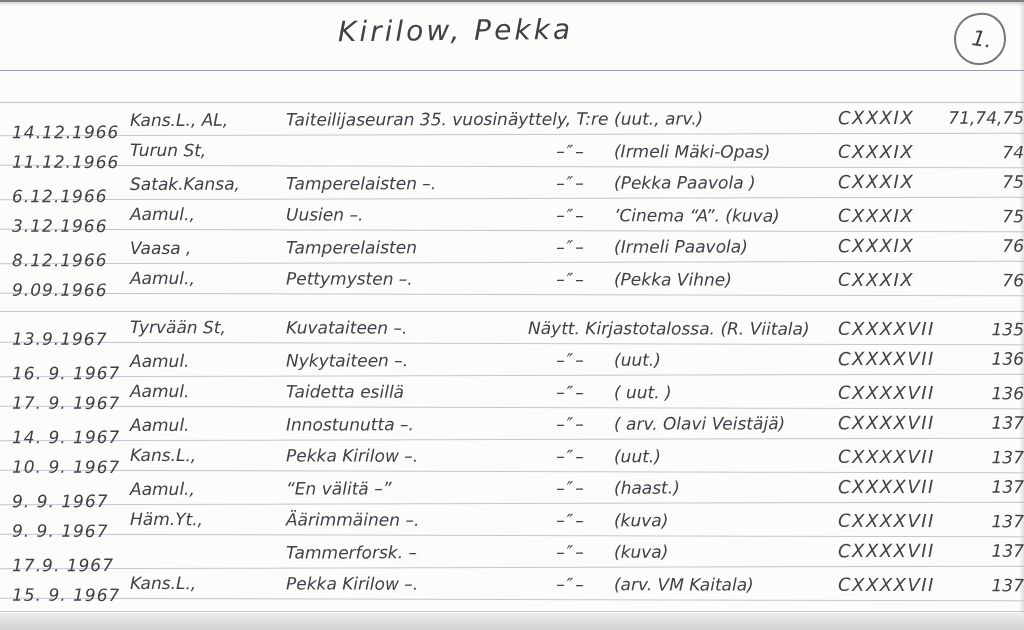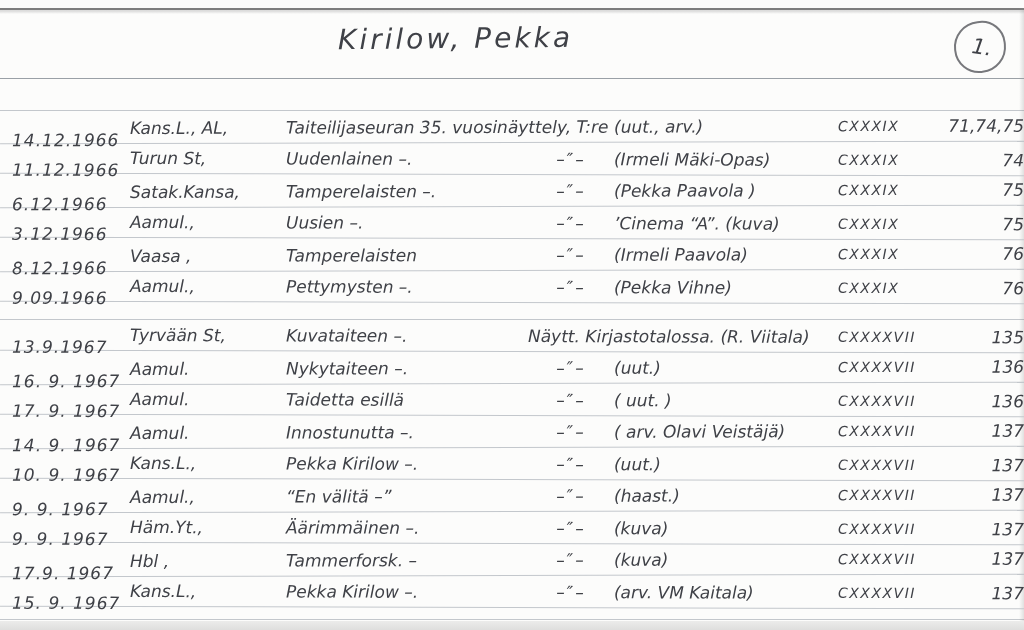--- a/index.html
+++ b/index.html
@@ -10,41 +10,41 @@
   *{box-sizing:border-box;margin:0;padding:0;}
   html,body{width:1024px;height:630px;overflow:hidden;background:var(--paper);
     font-family:"DejaVu Sans",sans-serif;}
   .scan{position:relative;width:1024px;height:630px;background:var(--paper);}
   .edge-top{position:absolute;top:0;left:0;width:100%;height:6px;
     background:linear-gradient(#7d7d7d 0 2px,rgba(160,160,160,.35) 2px 3px,transparent);}
   .edge-right{position:absolute;top:0;right:0;width:5px;height:100%;
     background:linear-gradient(to left,rgba(140,140,140,.25),transparent);}
   .edge-bottom{position:absolute;bottom:0;left:0;width:100%;height:17px;
     background:linear-gradient(#ececeb,#d2d2d1);}
-  .header{position:relative;height:71px;border-bottom:1px solid var(--hline);margin-top:8px;}
+  .header{position:relative;height:71px;border-bottom:1px solid var(--hline);}
   .card-title{position:absolute;left:338px;top:14px;font-size:28px;font-style:italic;
     letter-spacing:3px;color:var(--ink);transform:rotate(-0.6deg);}
   .page-circle{position:absolute;left:954px;top:13px;width:52px;height:52px;
     border:2px solid #77787c;border-radius:50% 46% 50% 48%;transform:rotate(-6deg);
     display:flex;align-items:center;justify-content:center;color:var(--ink);}
   .page-circle span{font-size:21px;font-style:italic;transform:rotate(14deg);padding-left:4px;}
   .blank-row{height:var(--row-h);border-bottom:1px solid var(--rule);}
   .gap-row{height:17px;border-bottom:1px solid var(--rule);}
   .filler-row{height:12px;border-bottom:1px solid var(--rule);}
   .row{display:grid;height:var(--row-h);line-height:var(--row-h);
     grid-template-columns:118px 156px 242px 86px 224px 104px 1fr;
     border-bottom:1px solid var(--rule);color:var(--ink);
     font-style:italic;font-size:17px;padding-left:12px;}
   .c{white-space:nowrap;overflow:visible;}
   .c.date{grid-column:1;letter-spacing:1px;margin-top:12px;}
   .c.source{grid-column:2;}
   .c.title{grid-column:3;}
   .c.ditto{grid-column:4;text-align:center;letter-spacing:2px;}
   .c.note{grid-column:5;font-style:italic;}
-  .c.volume{grid-column:6;font-size:14px;letter-spacing:1.5px;}
+  .c.volume{grid-column:6;font-size:18px;letter-spacing:1.5px;}
   .c.page{grid-column:7;padding-left:6px;text-align:right;}
   .row.note-wide .c.note{grid-column:4 / span 2;}
   .row:nth-child(odd){transform:rotate(-0.15deg);}
   .row:nth-child(even){transform:rotate(0.15deg);}
 </style>
 </head>
 <body>
 
 <div class="scan">
   <div class="edge-top"></div>
@@ -66,21 +66,20 @@
     <span class="c title">Taiteilijaseuran 35. vuosinäyttely, T:re</span>
     <span class="c ditto"></span>
     <span class="c note">(uut., arv.)</span>
     <span class="c volume">CXXXIX</span>
     <span class="c page">71,74,75</span>
   </div>
 
   <div class="row">
     <span class="c date">11.12.1966</span>
     <span class="c source">Turun St,</span>
-    <span class="c title">Uudenlainen –.</span>
     <span class="c ditto">–″–</span>
     <span class="c note">(Irmeli Mäki-Opas)</span>
     <span class="c volume">CXXXIX</span>
     <span class="c page">74</span>
   </div>
 
   <div class="row">
     <span class="c date">6.12.1966</span>
     <span class="c source">Satak.Kansa,</span>
     <span class="c title">Tamperelaisten –.</span>
@@ -185,21 +184,20 @@
     <span class="c source">Häm.Yt.,</span>
     <span class="c title">Äärimmäinen –.</span>
     <span class="c ditto">–″–</span>
     <span class="c note">(kuva)</span>
     <span class="c volume">CXXXXVII</span>
     <span class="c page">137</span>
   </div>
 
   <div class="row">
     <span class="c date">17.9. 1967</span>
-    <span class="c source">Hbl ,</span>
     <span class="c title">Tammerforsk. –</span>
     <span class="c ditto">–″–</span>
     <span class="c note">(kuva)</span>
     <span class="c volume">CXXXXVII</span>
     <span class="c page">137</span>
   </div>
 
   <div class="row">
     <span class="c date">15. 9. 1967</span>
     <span class="c source">Kans.L.,</span>

